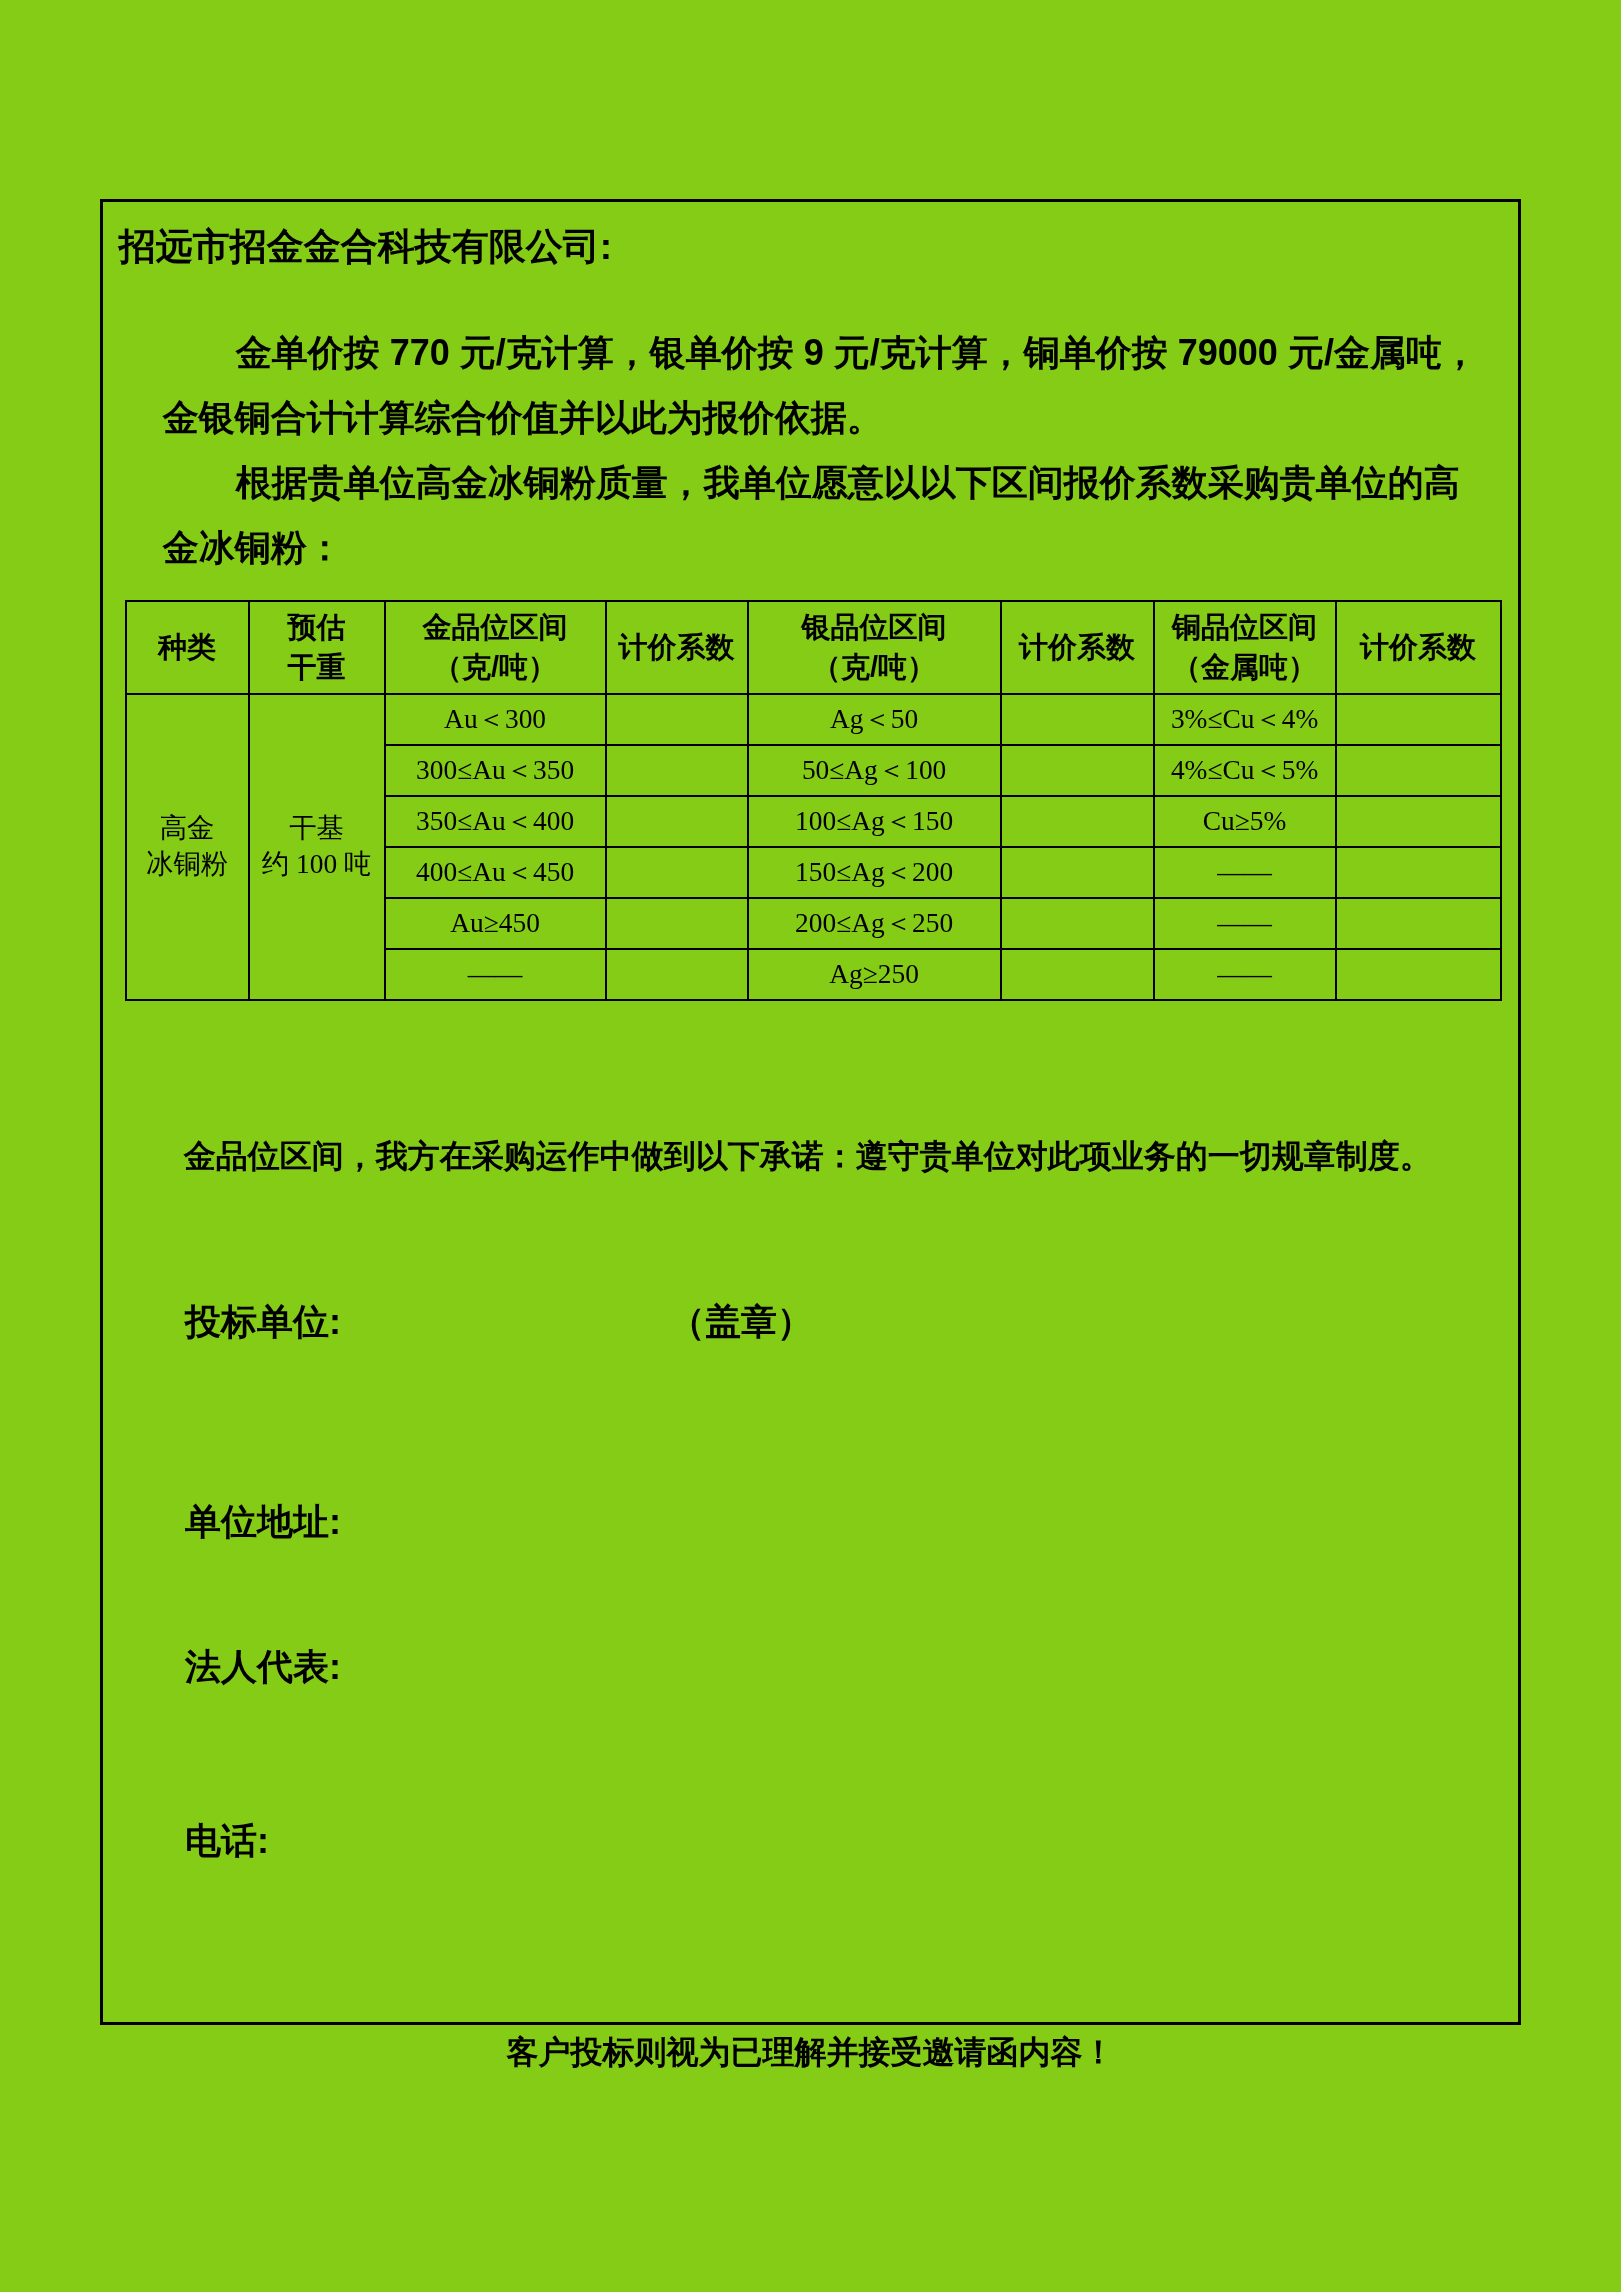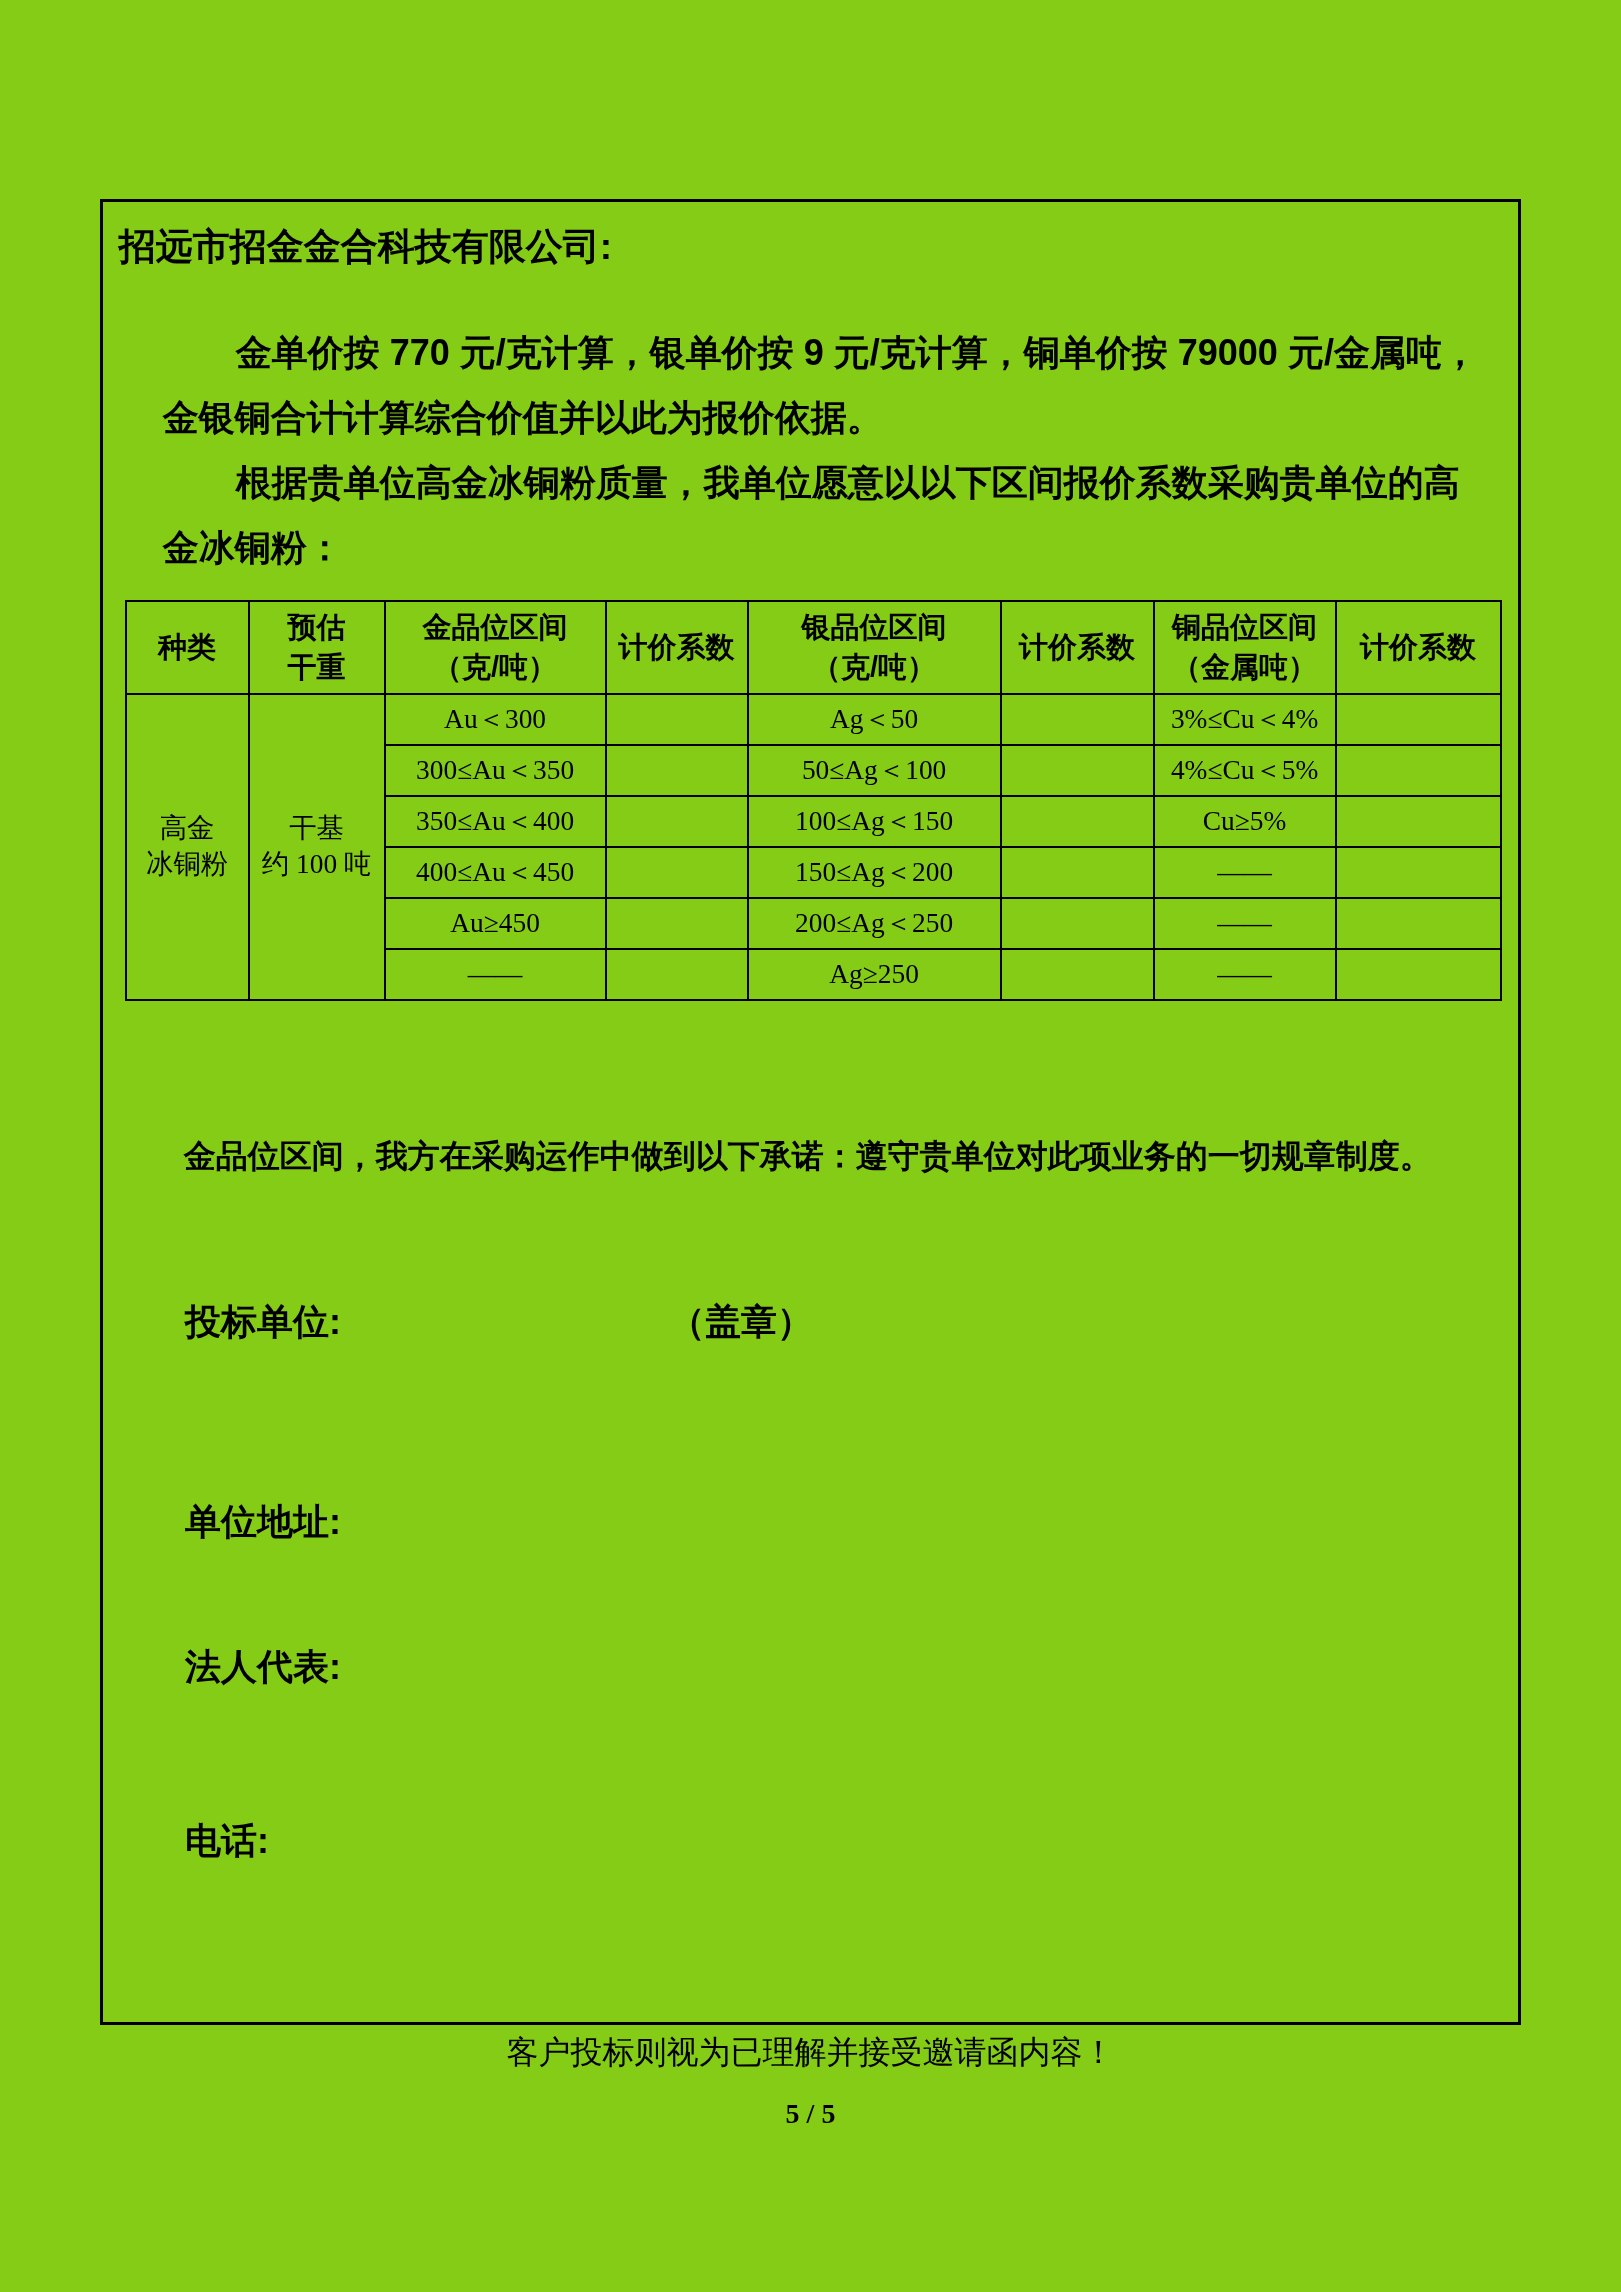--- a/index.html
+++ b/index.html
@@ -90,21 +90,21 @@
   .form-line.address { top: 1272px; margin-top: 24px; }
   .form-line.legal   { top: 1441px; }
   .form-line.phone   { top: 1615px; }
   .footer-note {
     position: absolute;
     left: 0;
     top: 2031px;
     width: 100%;
     text-align: center;
     font-size: 32px;
-    font-weight: normal;
+    font-weight: bold;
   }
   .page-number {
     position: absolute;
     left: 0;
     top: 2098px;
     width: 100%;
     text-align: center;
     font-family: "Liberation Serif", serif;
     font-weight: bold;
     font-size: 28px;
@@ -212,15 +212,14 @@
       <span>投标单位:</span>
       <span class="seal">（盖章）</span>
     </div>
     <div class="form-line address">单位地址:</div>
     <div class="form-line legal">法人代表:</div>
     <div class="form-line phone">电话:</div>
 
   </div>
 
   <div class="footer-note">客户投标则视为已理解并接受邀请函内容！</div>
-  <div class="page-number">5 / 5</div>
 </div>
 
 
 </body></html>

